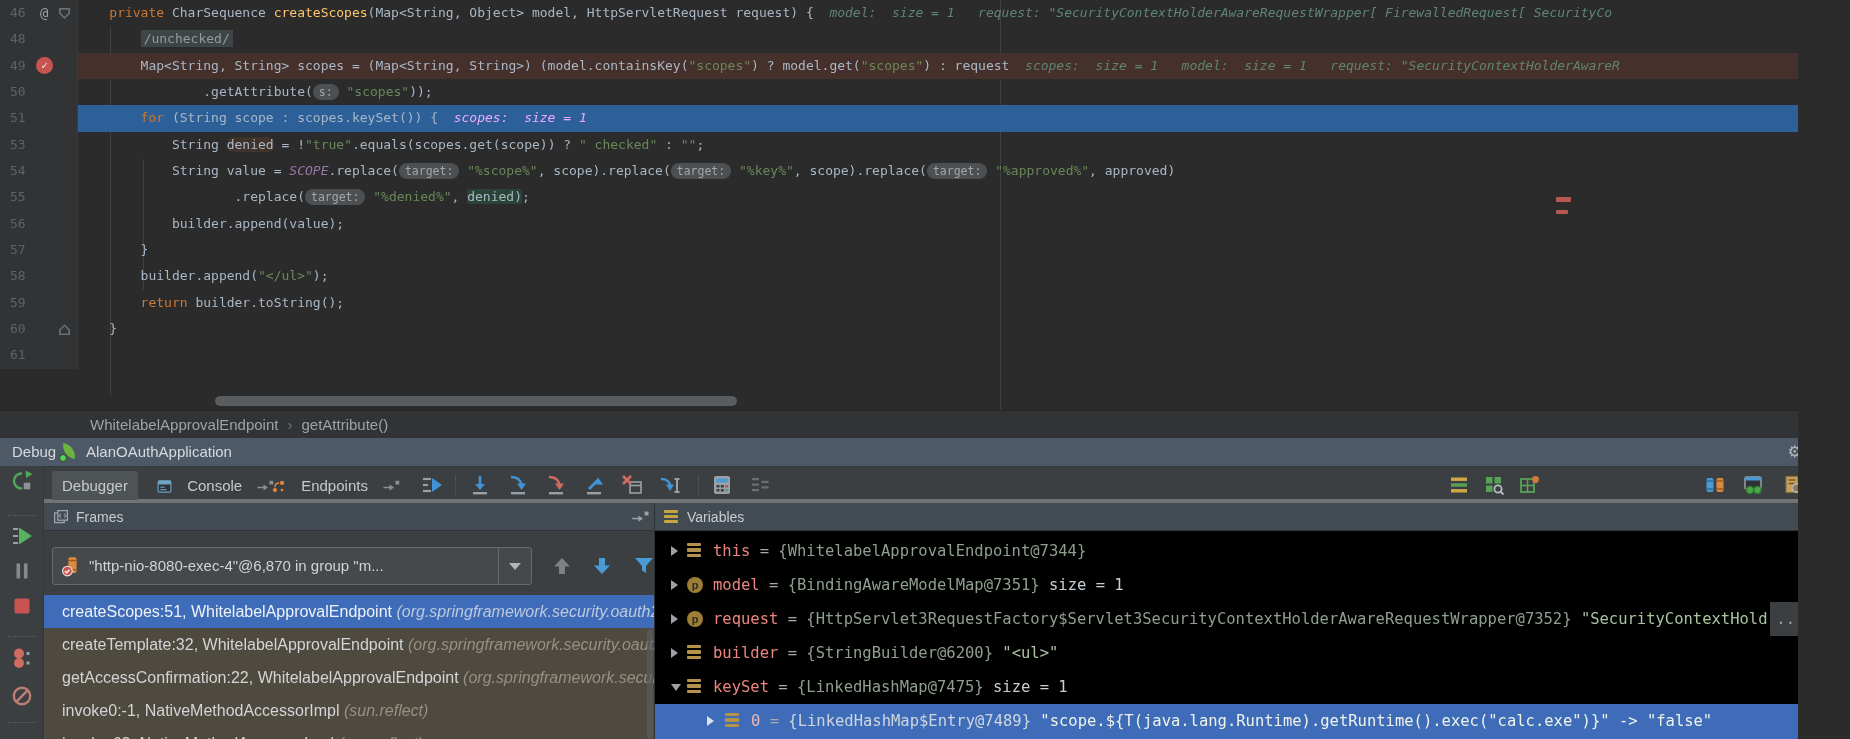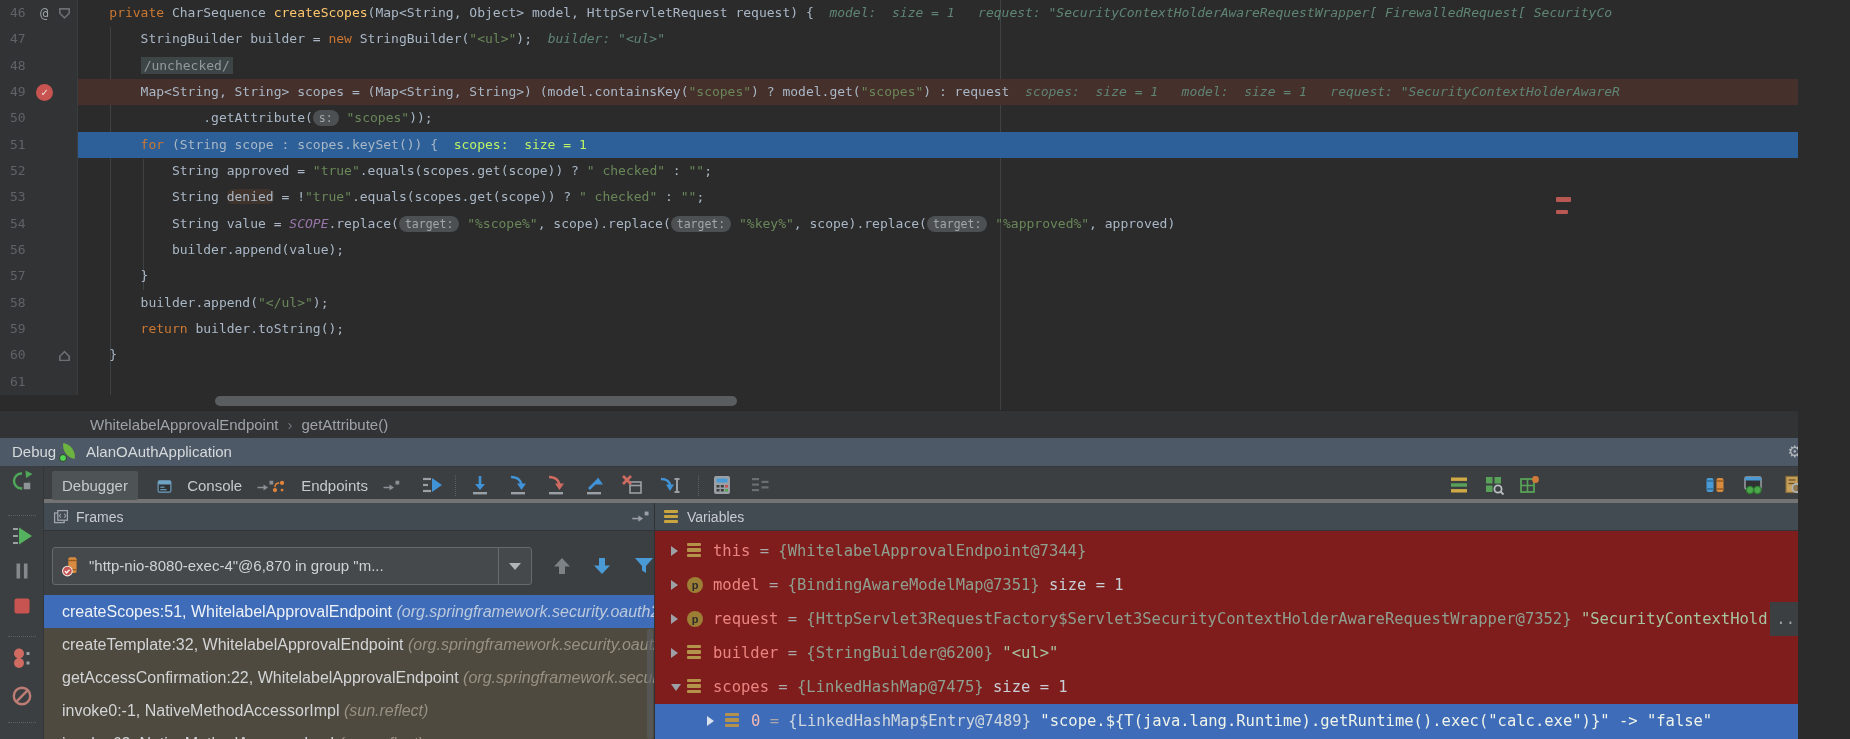--- a/index.html
+++ b/index.html
@@ -23,21 +23,21 @@
   .line-bg-bp .code-text { background:#45302b; }
   .line-bg-exec .code-text { background:#2d6099; }
   .tk-kw { color:#cc7832; }
   .tk-pl { color:#a9b7c6; }
   .tk-st { color:#6a8759; }
   .tk-me { color:#ffc66d; }
   .tk-co { color:#9876aa; font-style:italic; }
   .tk-ch { background:#4c5053; color:#a0a6aa; border-radius:8px; padding:1px 6px; font-size:11.5px; }
   .tk-fo { background:#3e4547; color:#939a9e; padding:1px 3px; }
   .tk-hi { color:#5f8575; font-style:italic; }
-  .tk-hy { color:#bef264; }
+  .tk-hy { color:#f0abfc; font-style:italic; }
   .tk-hb { background:#40332b; border-radius:6px; }
   .tk-hg { background:#294436; border-radius:2px; }
   .err-mark { position:absolute; left:1556px; width:15px; height:5px; background:#b85853; z-index:3; border-radius:1px; }
   #hscroll-thumb { position:absolute; left:215px; top:396px; width:522px; height:10px; background:#595d60; border-radius:5px; z-index:4; }
 
   
   #breadcrumb { position:absolute; left:0; top:410px; width:1850px; height:28px; background:#313335; border-top:1px solid #282828; color:#9da3a9; font-size:15px; line-height:27px; padding-left:90px; }
   #breadcrumb .sep { color:#74797e; margin:0 9px; }
 
   
@@ -85,21 +85,21 @@
   #frames-list { position:absolute; left:0; top:64px; width:610px; }
   .frame-row { height:33px; line-height:33px; padding-left:18px; white-space:nowrap; overflow:hidden; background:#4e4a3f; font-size:16px; }
   .frame-row.sel { background:#3e6cb8; }
   .fr-main { color:#d2d4d6; }
   .fr-pkg { color:#989083; font-style:italic; }
   .frame-row.sel .fr-main { color:#eef2f7; }
   .frame-row.sel .fr-pkg { color:#bcc9dd; }
   #frames-scroll { position:absolute; right:1px; top:98px; width:6px; height:110px; background:#5a5e61; opacity:.65; border-radius:3px; }
 
   
-  #vars-panel { position:absolute; left:654px; top:531px; width:1196px; height:208px; background:#7f1d1d; overflow:hidden; border-left:1px solid #2f3234; }
+  #vars-panel { position:absolute; left:654px; top:531px; width:1196px; height:208px; background:#000000; overflow:hidden; border-left:1px solid #2f3234; }
   #vars-list { position:absolute; left:0; top:3px; width:1196px; }
   .var-row { position:relative; height:34px; line-height:34px; padding-left:58px; white-space:nowrap; overflow:hidden; font-family:"DejaVu Sans Mono", monospace; font-size:15.5px; }
   .var-row.sel { background:#3e6cb8; height:35px; }
   .var-row.ind { padding-left:96px; }
   .v-arrow { position:absolute; top:12px; left:16px; width:0; height:0; }
   .var-row.ind .v-arrow { left:52px; }
   .v-arrow.right { border-top:5.5px solid transparent; border-bottom:5.5px solid transparent; border-left:7px solid #9ba1a6; }
   .v-arrow.down { top:14px; border-left:5.5px solid transparent; border-right:5.5px solid transparent; border-top:7px solid #9ba1a6; }
   .var-row.sel .v-arrow.right { border-left-color:#d9e2ec; }
   .v-icon { position:absolute; left:32px; top:9px; }
@@ -122,28 +122,27 @@
 <body>
 
 <div id="app">
 
   <div id="editor">
     <div class="vguide" style="left:1000px; top:0; height:410px;"></div>
     <div class="vguide" style="left:110px; top:27px; height:368px;"></div>
     <div class="vguide" style="left:143px; top:159px; height:131px;"></div>
     <div id="code-lines">
         <div class="code-line"><div class="gutter"><span class="lnum">46</span><span class="gmark-at">@</span><span class="gfold gfold-down"></span></div><div class="code-text"><span class="tk-kw">    private </span><span class="tk-pl">CharSequence </span><span class="tk-me">createScopes</span><span class="tk-pl">(Map&lt;String, Object&gt; model, HttpServletRequest request) {  </span><span class="tk-hi">model:  size = 1   request: "SecurityContextHolderAwareRequestWrapper[ FirewalledRequest[ SecurityCo</span></div></div>
-        <div class="code-line"><div class="gutter"><span class="lnum">47</span></div><div class="code-text"><span class="tk-pl">        StringBuilder builder = </span><span class="tk-kw">new</span><span class="tk-pl"> StringBuilder(</span><span class="tk-st">"&lt;ul&gt;"</span><span class="tk-pl">);  </span><span class="tk-hi">builder: "&lt;ul&gt;"</span></div></div>
         <div class="code-line"><div class="gutter"><span class="lnum">48</span></div><div class="code-text"><span class="tk-pl">        </span><span class="tk-fo">/unchecked/</span></div></div>
         <div class="code-line line-bg-bp"><div class="gutter"><span class="lnum">49</span><span class="gmark-bp">✓</span></div><div class="code-text"><span class="tk-pl">        Map&lt;String, String&gt; scopes = (Map&lt;String, String&gt;) (model.containsKey(</span><span class="tk-st">"scopes"</span><span class="tk-pl">) ? model.get(</span><span class="tk-st">"scopes"</span><span class="tk-pl">) : request  </span><span class="tk-hi">scopes:  size = 1   model:  size = 1   request: "SecurityContextHolderAwareR</span></div></div>
         <div class="code-line"><div class="gutter"><span class="lnum">50</span></div><div class="code-text"><span class="tk-pl">                .getAttribute(</span><span class="tk-ch">s:</span><span class="tk-st"> "scopes"</span><span class="tk-pl">));</span></div></div>
         <div class="code-line line-bg-exec"><div class="gutter"><span class="lnum">51</span></div><div class="code-text"><span class="tk-kw">        for</span><span class="tk-pl"> (String scope : scopes.keySet()) {  </span><span class="tk-hy">scopes:  size = 1</span></div></div>
-        <div class="code-line"><div class="gutter"><span class="lnum">52</span></div><div class="code-text"><span class="tk-pl">            String approved = </span><span class="tk-st">"true"</span><span class="tk-pl">.equals(scopes.get(scope)) ? </span><span class="tk-st">" checked"</span><span class="tk-pl"> : </span><span class="tk-st">""</span><span class="tk-pl">;</span></div></div>
         <div class="code-line"><div class="gutter"><span class="lnum">53</span></div><div class="code-text"><span class="tk-pl">            String </span><span class="tk-hb">denied</span><span class="tk-pl"> = !</span><span class="tk-st">"true"</span><span class="tk-pl">.equals(scopes.get(scope)) ? </span><span class="tk-st">" checked"</span><span class="tk-pl"> : </span><span class="tk-st">""</span><span class="tk-pl">;</span></div></div>
         <div class="code-line"><div class="gutter"><span class="lnum">54</span></div><div class="code-text"><span class="tk-pl">            String value = </span><span class="tk-co">SCOPE</span><span class="tk-pl">.replace(</span><span class="tk-ch">target:</span><span class="tk-st"> "%scope%"</span><span class="tk-pl">, scope).replace(</span><span class="tk-ch">target:</span><span class="tk-st"> "%key%"</span><span class="tk-pl">, scope).replace(</span><span class="tk-ch">target:</span><span class="tk-st"> "%approved%"</span><span class="tk-pl">, approved)</span></div></div>
+        <div class="code-line"><div class="gutter"><span class="lnum">55</span></div><div class="code-text"><span class="tk-pl">                    .replace(</span><span class="tk-ch">target:</span><span class="tk-st"> "%denied%"</span><span class="tk-pl">, </span><span class="tk-hg">denied)</span><span class="tk-pl">;</span></div></div>
         <div class="code-line"><div class="gutter"><span class="lnum">56</span></div><div class="code-text"><span class="tk-pl">            builder.append(value);</span></div></div>
         <div class="code-line"><div class="gutter"><span class="lnum">57</span></div><div class="code-text"><span class="tk-pl">        }</span></div></div>
         <div class="code-line"><div class="gutter"><span class="lnum">58</span></div><div class="code-text"><span class="tk-pl">        builder.append(</span><span class="tk-st">"&lt;/ul&gt;"</span><span class="tk-pl">);</span></div></div>
         <div class="code-line"><div class="gutter"><span class="lnum">59</span></div><div class="code-text"><span class="tk-kw">        return</span><span class="tk-pl"> builder.toString();</span></div></div>
         <div class="code-line"><div class="gutter"><span class="lnum">60</span><span class="gfold gfold-up"></span></div><div class="code-text"><span class="tk-pl">    }</span></div></div>
         <div class="code-line"><div class="gutter"><span class="lnum">61</span></div><div class="code-text"><span class="tk-pl"></span></div></div>
       </div>
     <div class="err-mark" style="top:197px;"></div>
     <div class="err-mark" style="top:210px; width:12px; height:4px;"></div>
     <div id="hscroll-thumb"></div>
@@ -413,21 +412,21 @@
         <div class="var-row"><span class="v-arrow right"></span><span class="v-icon v-icon-p">p</span><span class="v-name">request</span><span class="v-eq"> = </span><span class="v-ref">{HttpServlet3RequestFactory$Servlet3SecurityContextHolderAwareRequestWrapper@7352}</span><span class="v-str"> "SecurityContextHold</span><span class="v-linkwrap"><span class="v-more">... </span><span class="v-link">View</span></span></div>
         <div class="var-row"><span class="v-arrow right"></span><span class="v-icon v-icon-bars">
             <i></i>
             <i></i>
             <i></i>
           </span><span class="v-name">builder</span><span class="v-eq"> = </span><span class="v-ref">{StringBuilder@6200}</span><span class="v-str"> "&lt;ul&gt;"</span></div>
         <div class="var-row"><span class="v-arrow down"></span><span class="v-icon v-icon-bars">
             <i></i>
             <i></i>
             <i></i>
-          </span><span class="v-name">scopes</span><span class="v-eq"> = </span><span class="v-ref">{LinkedHashMap@7475}</span><span class="v-size"> size = 1</span></div>
+          </span><span class="v-name">keySet</span><span class="v-eq"> = </span><span class="v-ref">{LinkedHashMap@7475}</span><span class="v-size"> size = 1</span></div>
         <div class="var-row sel ind"><span class="v-arrow right"></span><span class="v-icon v-icon-bars">
             <i></i>
             <i></i>
             <i></i>
           </span><span class="v-name">0</span><span class="v-eq"> = </span><span class="v-ref">{LinkedHashMap$Entry@7489}</span><span class="v-str"> "scope.${T(java.lang.Runtime).getRuntime().exec("calc.exe")}" -&gt; "false"</span></div>
       </div>
   </div>
 
 </div>
 

